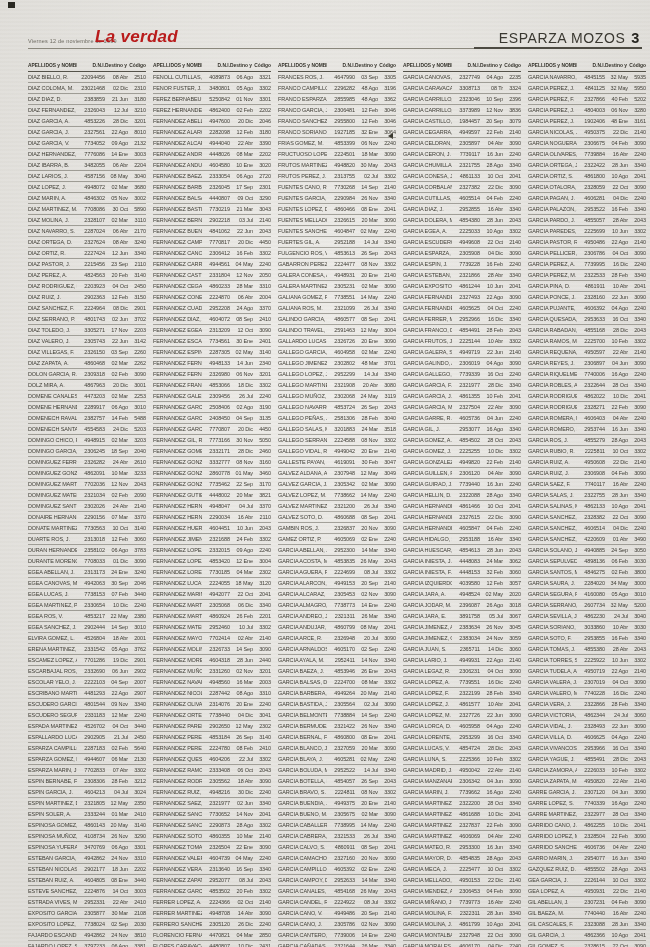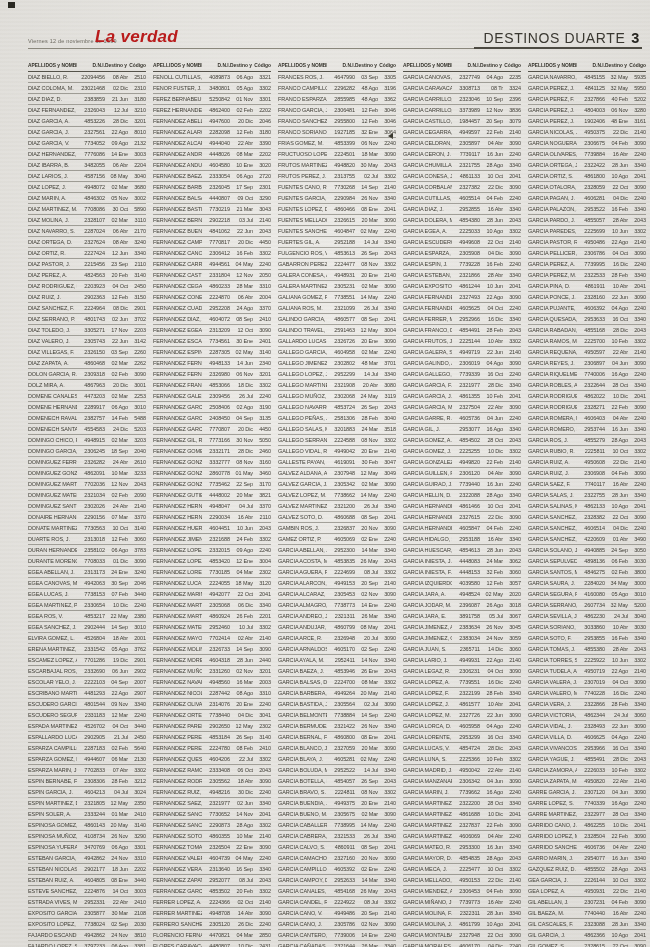--- a/index.html
+++ b/index.html
@@ -45,21 +45,21 @@
 <body>
 
 <div class="scan-tint"></div>
 <div class="artifact-a"></div>
 <div class="artifact-b"></div>
 
 <div class="topbar">
   <span class="dateline">Viernes 12 de noviembre de 1999</span>
   <span class="masthead">La verdad</span>
   <span class="section-title">
-    <span>DESTINOS DUARTE</span><span class="pageno">3</span>
+    <span>ESPARZA MOZOS</span><span class="pageno">3</span>
   </span>
 </div>
 <div class="rule-thin"></div>
 <div class="rule-title"></div>
 
 <div class="listing">
     <div class="col">
       <div class="row head">
         <span class="c-name">APELLIDOS y NOMBRE</span>
         <span class="c-dni">D.N.I.</span>

